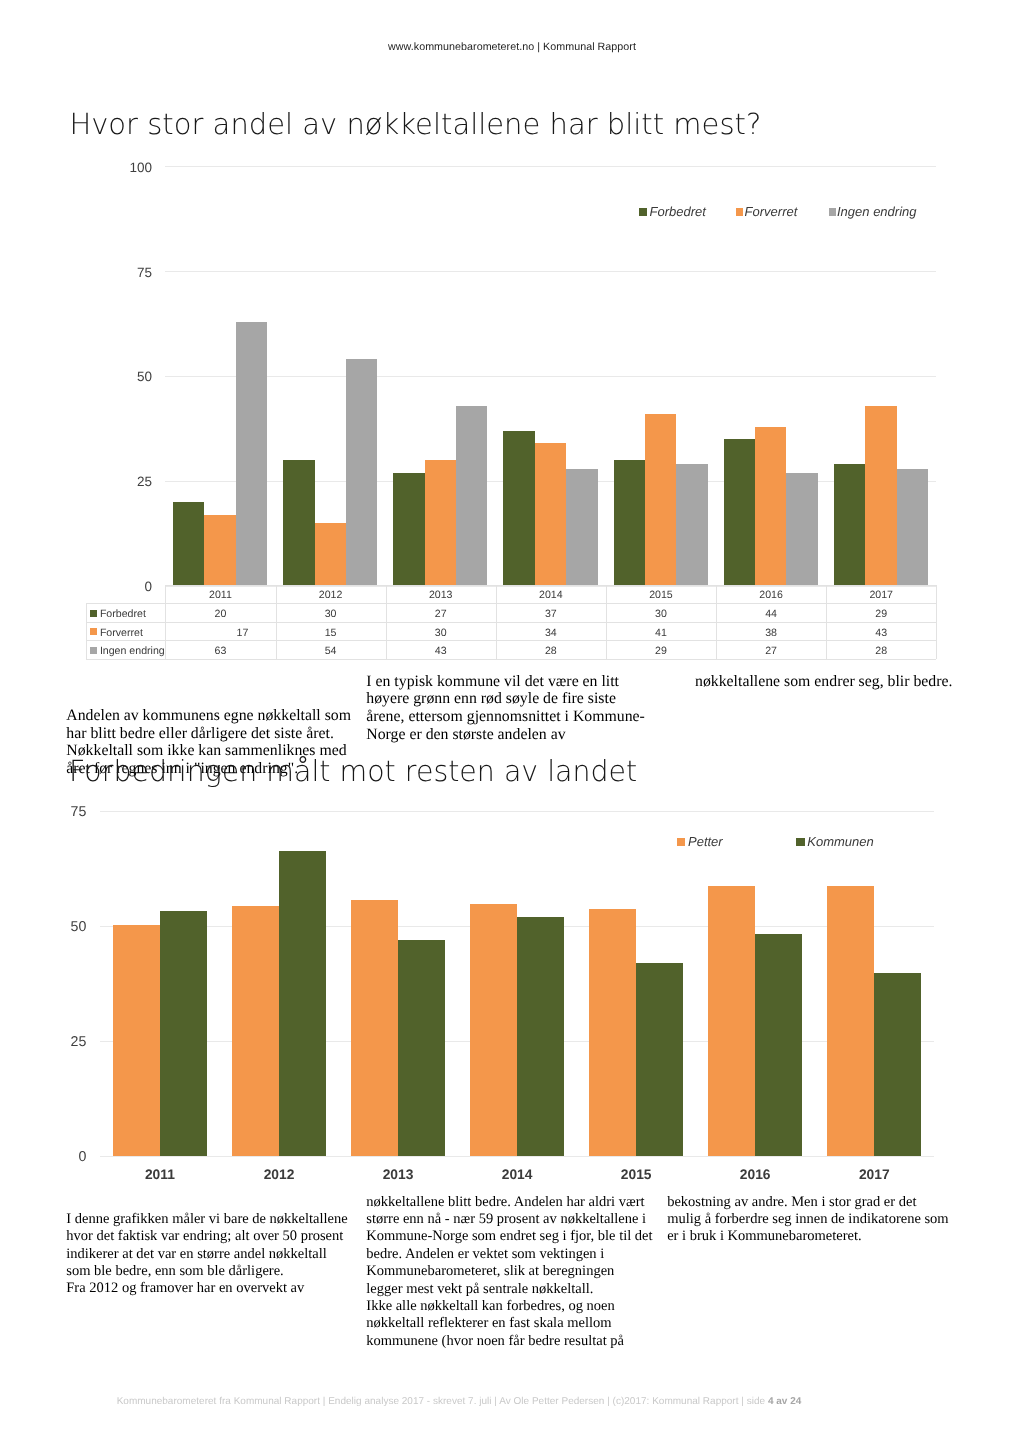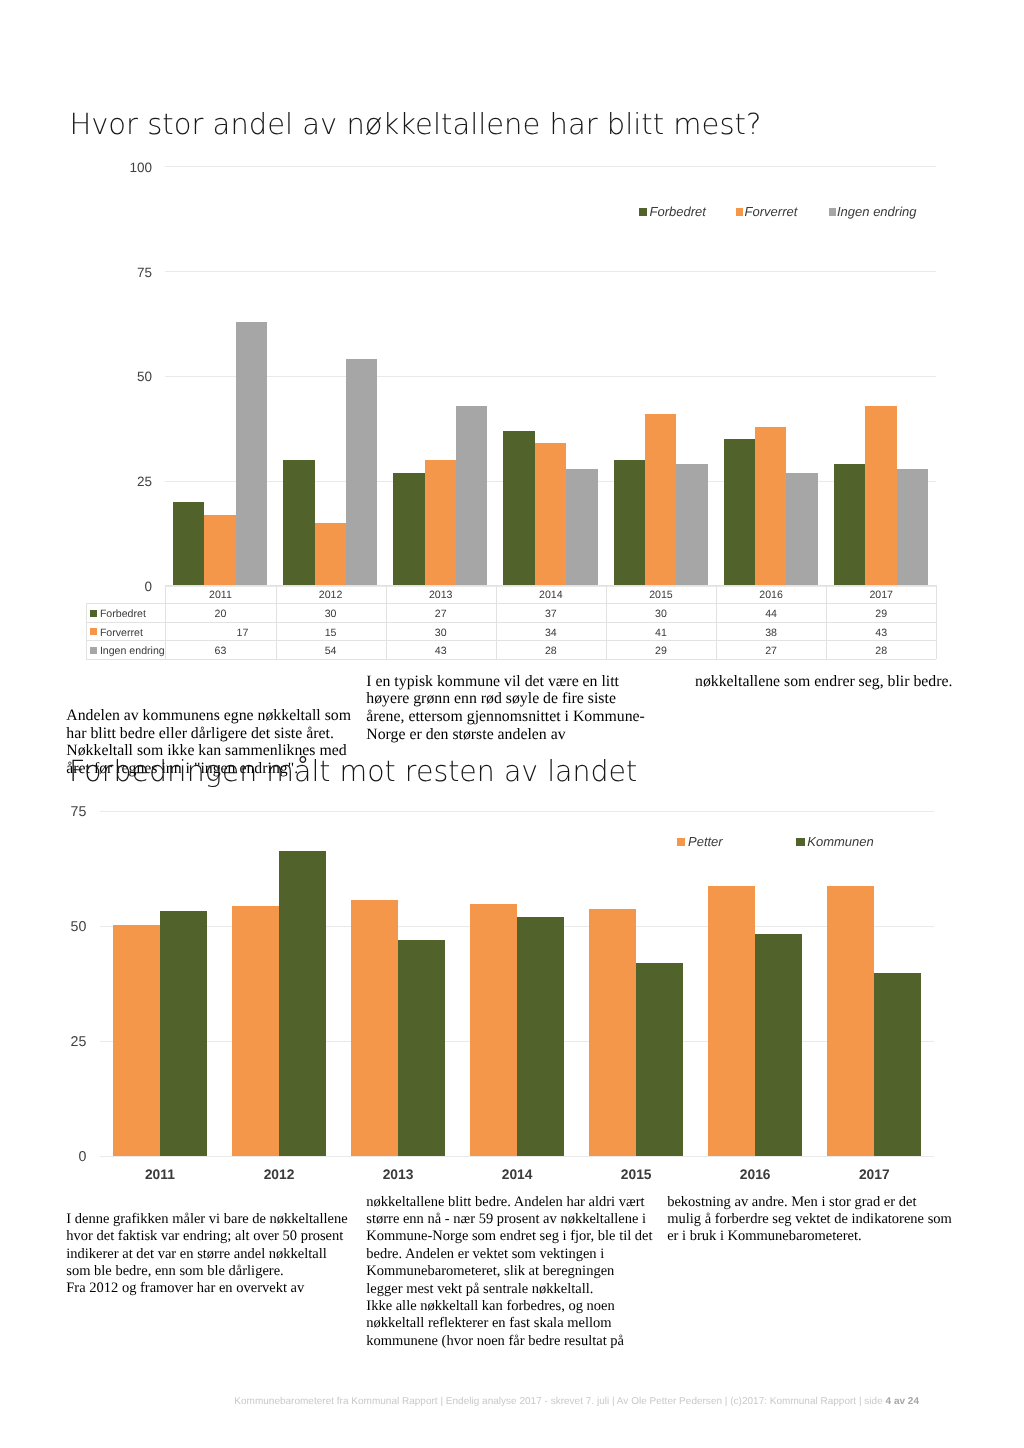--- a/index.html
+++ b/index.html
@@ -40,29 +40,30 @@
 
   
   .col{position:absolute;font-family:"Liberation Serif",serif;color:#000;
        white-space:pre-line;}
   #body1 .col{font-size:15.8px;line-height:17.67px;}
   #body2 .col{font-size:14.5px;line-height:17.35px;}
   .col p{margin:0;}
   #body2 .col p.gap{margin-top:17.05px;}
 
   
-  #ftr{left:-1px;top:1397px;width:920px;text-align:right;font-size:9.99px;
+  #ftr{left:-1px;top:1397px;width:920px;text-align:center;font-size:9.99px;
        color:#c9c9c9;letter-spacing:0.02px;line-height:1;}
   #ftr b{color:#a6a6a6;font-weight:bold;}
 </style>
 </head>
 <body>
 
 <div class="page">
 
+  <div class="abs" id="hdr">www.kommunebarometeret.no | Kommunal Rapport</div>
 
   <div class="abs sec-title" id="t1">Hvor stor andel av nøkkeltallene har blitt mest?</div>
   <div class="abs" id="chart1">
       <div class="gridline abs" style="left: 165px; top: 585.5px; width: 771px;"></div>
       <div class="ytick abs" style="left: 92px; top: 580.2px; width: 60px; height: 14px; line-height: 14px;">0</div>
       <div class="gridline abs" style="left: 165px; top: 480.625px; width: 771px;"></div>
       <div class="ytick abs" style="left: 92px; top: 475.325px; width: 60px; height: 14px; line-height: 14px;">25</div>
       <div class="gridline abs" style="left: 165px; top: 375.75px; width: 771px;"></div>
       <div class="ytick abs" style="left: 92px; top: 370.45px; width: 60px; height: 14px; line-height: 14px;">50</div>
       <div class="gridline abs" style="left: 165px; top: 270.875px; width: 771px;"></div>
@@ -204,18 +205,18 @@
       <div class="col" style="left: 366.3px; top: 1193.8px; width: 300px;"><p>nøkkeltallene blitt bedre. Andelen har aldri vært
 større enn nå - nær 59 prosent av nøkkeltallene i
 Kommune-Norge som endret seg i fjor, ble til det
 bedre. Andelen er vektet som vektingen i
 Kommunebarometeret, slik at beregningen
 legger mest vekt på sentrale nøkkeltall.
 Ikke alle nøkkeltall kan forbedres, og noen
 nøkkeltall reflekterer en fast skala mellom
 kommunene (hvor noen får bedre resultat på</p></div>
       <div class="col" style="left: 667.2px; top: 1193.8px; width: 300px;"><p>bekostning av andre. Men i stor grad er det
-mulig å forberdre seg vektet de indikatorene som
+mulig å forberdre seg innen de indikatorene som
 er i bruk i Kommunebarometeret.</p></div>
     </div>
 
   <div class="abs" id="ftr"><span>Kommunebarometeret fra Kommunal Rapport | Endelig analyse 2017 - skrevet 7. juli | Av Ole Petter Pedersen | (c)2017: Kommunal Rapport | side </span><b>4 av 24</b></div>
 </div>
 
 </body></html>

